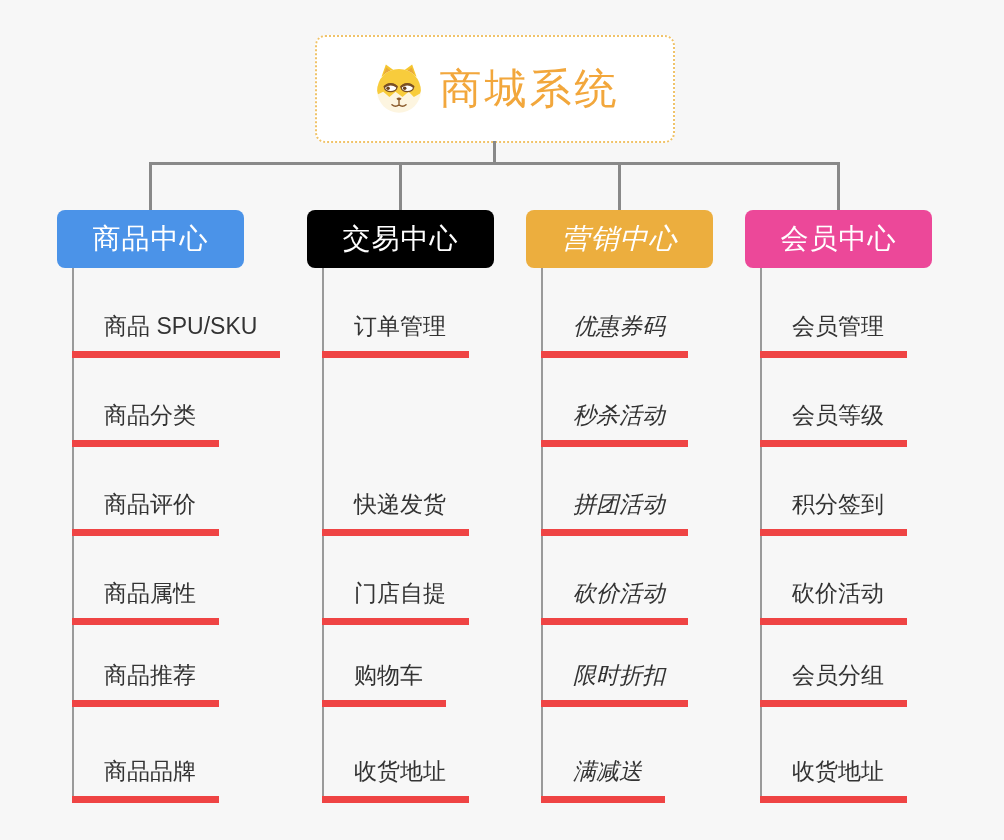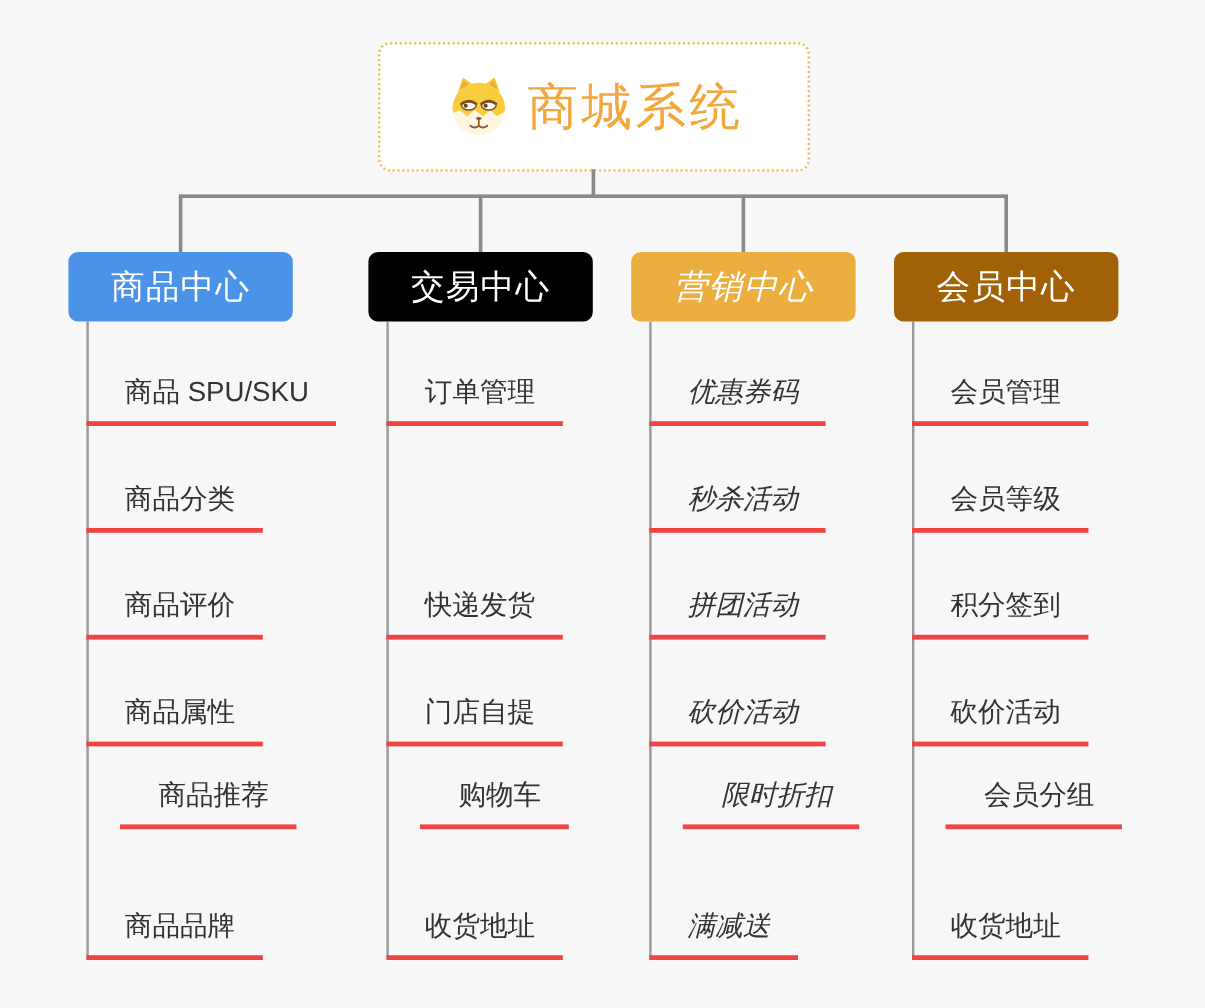--- a/index.html
+++ b/index.html
@@ -46,24 +46,24 @@
   }
   .trunk {
     position:absolute; left:15px; top:58px; width:2px; height:530px;
     background:#9a9a9a;
   }
   .leaf {
     position:absolute; left:15px;
     white-space:nowrap;
     font-size:23px; line-height:32px; color:#333333;
     padding:0 23px 9px 32px;
-    border-bottom:4px solid #ef4444;
+    border-bottom:7px solid #ef4444;
   }
   .leaf-1 { top:100px; } .leaf-2 { top:189px; } .leaf-3 { top:278px; }
-  .leaf-4 { top:367px; } .leaf-5 { top:436px;margin-left:28px; } .leaf-6 { top:545px; }
+  .leaf-4 { top:367px; } .leaf-5 { top:449px; } .leaf-6 { top:545px; }
 </style>
 </head>
 <body>
 
 <div id="canvas">
 
   <div class="root-node">
     <svg class="root-icon" viewBox="0 0 64 64" aria-hidden="true">
 
       <path d="M12 18 L17 4 L28 12 Z" fill="#f6c62f"></path>
@@ -123,21 +123,21 @@
     <div class="trunk"></div>
     <div class="leaf leaf-1">优惠券码</div>
     <div class="leaf leaf-2">秒杀活动</div>
     <div class="leaf leaf-3">拼团活动</div>
     <div class="leaf leaf-4">砍价活动</div>
     <div class="leaf leaf-5">限时折扣</div>
     <div class="leaf leaf-6">满减送</div>
   </div>
 
   <div class="branch b4">
-    <div class="branch-header" style="background: #a16207;">会员中心</div>
+    <div class="branch-header" style="background: #ec4899;">会员中心</div>
     <div class="trunk"></div>
     <div class="leaf leaf-1">会员管理</div>
     <div class="leaf leaf-2">会员等级</div>
     <div class="leaf leaf-3">积分签到</div>
     <div class="leaf leaf-4">砍价活动</div>
     <div class="leaf leaf-6">收货地址</div>
     <div class="leaf leaf-5">会员分组</div>
   </div>
 
 </div>

